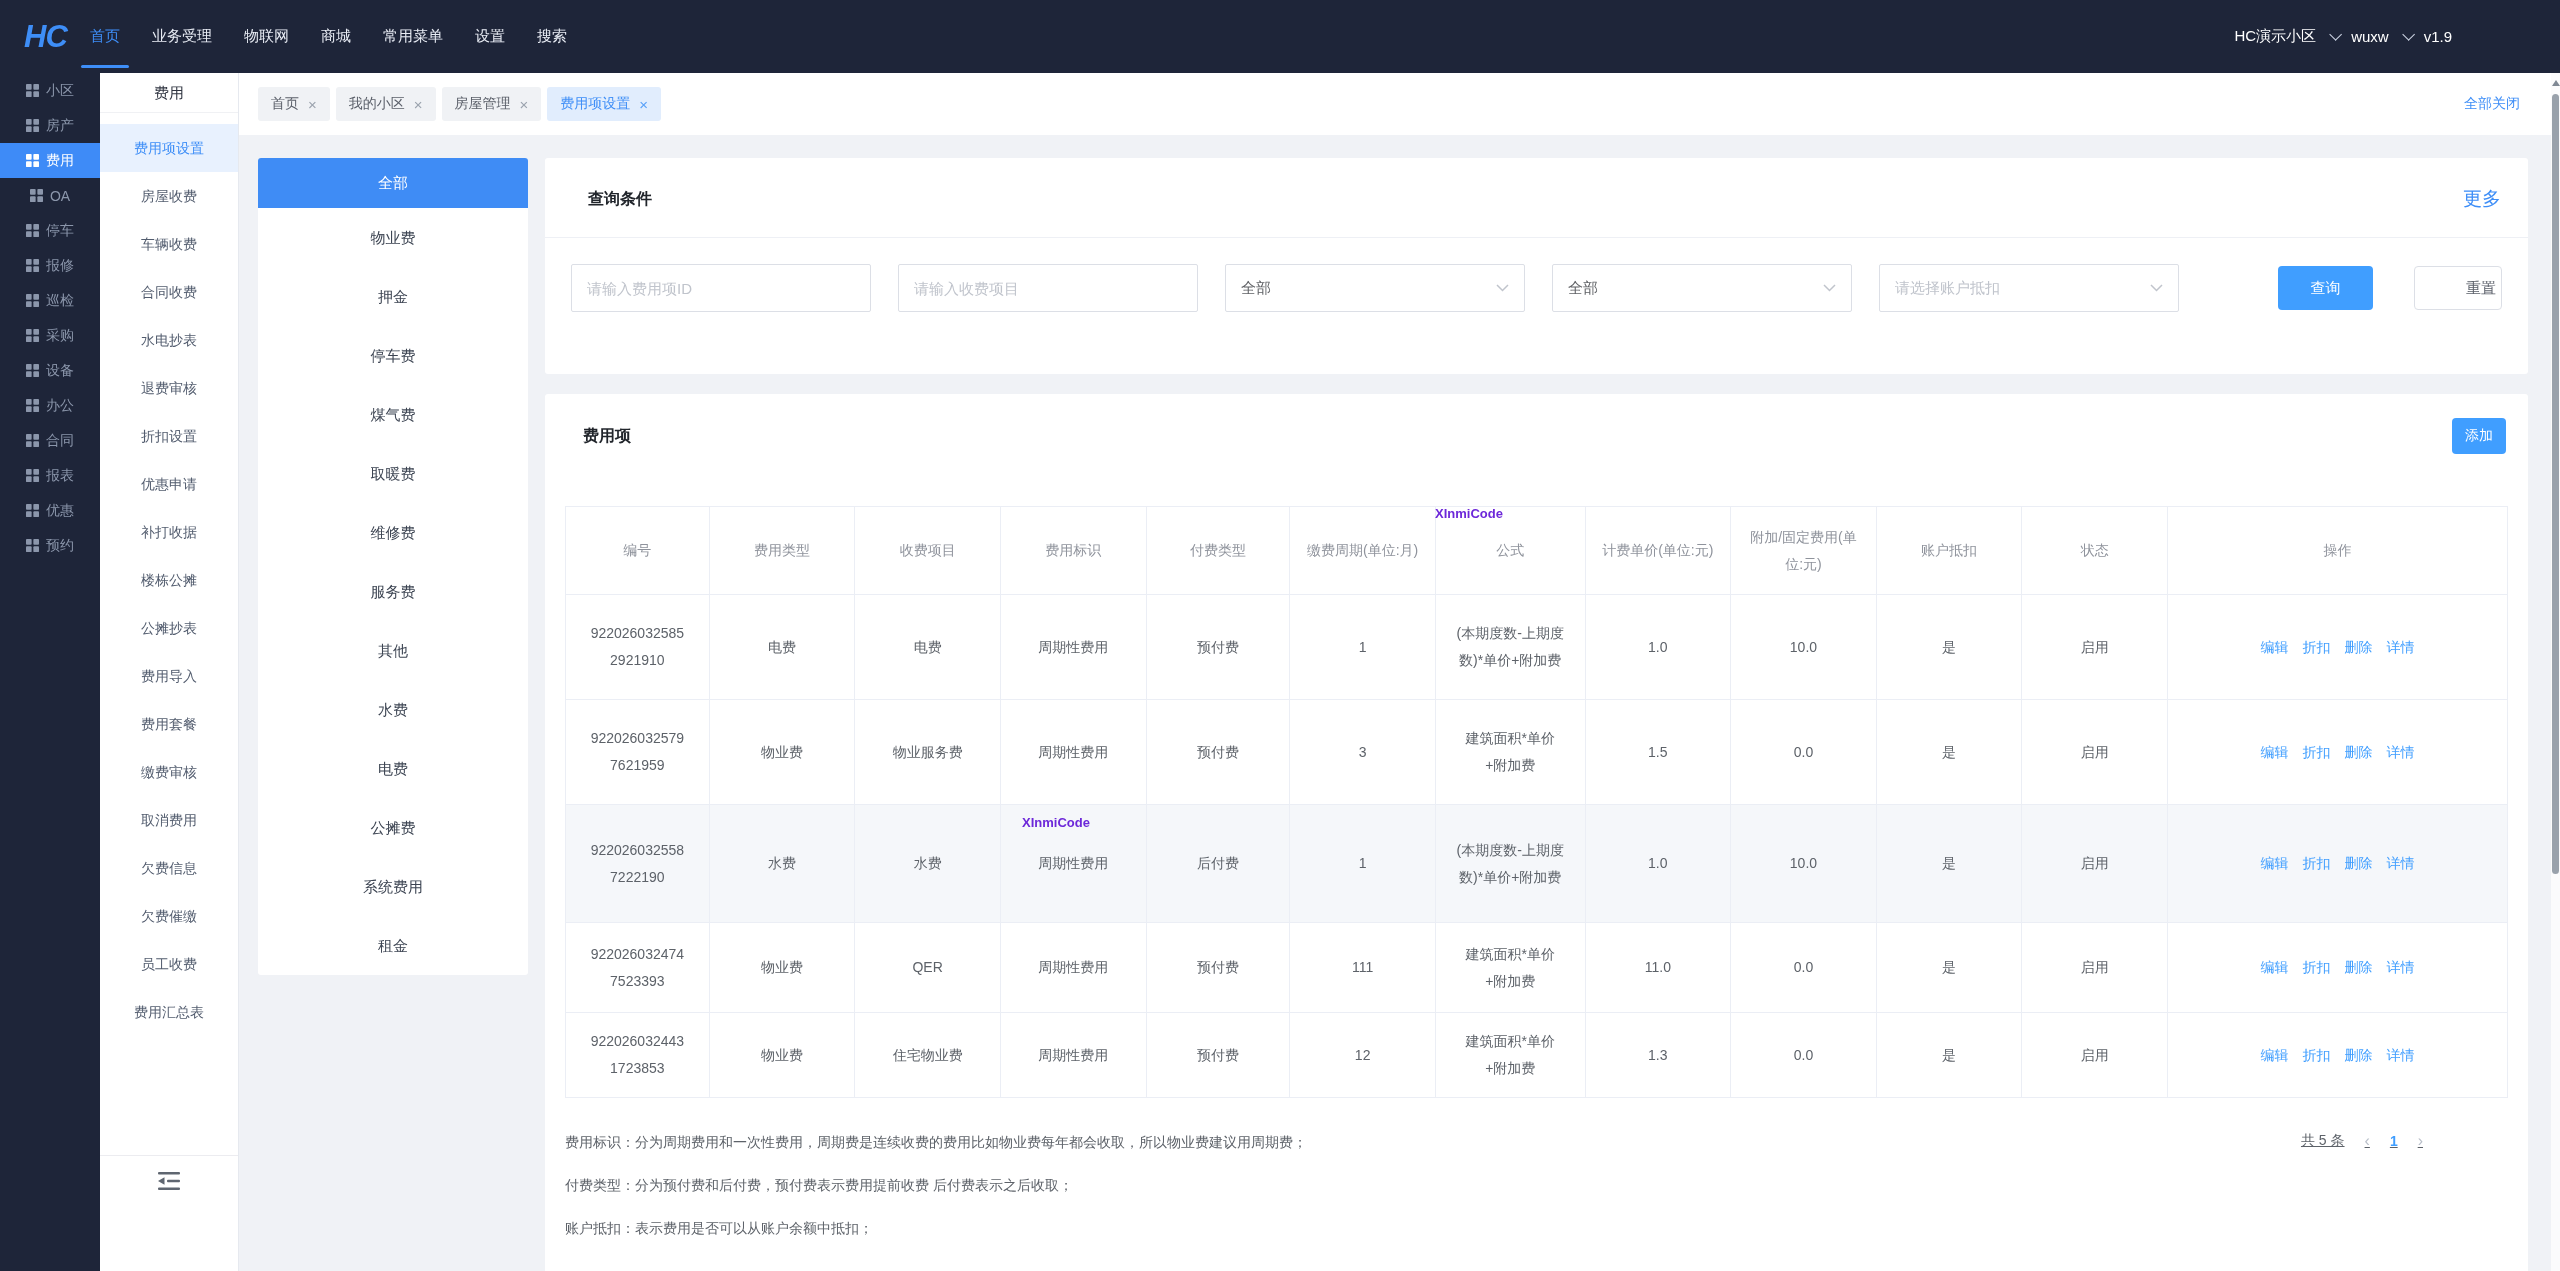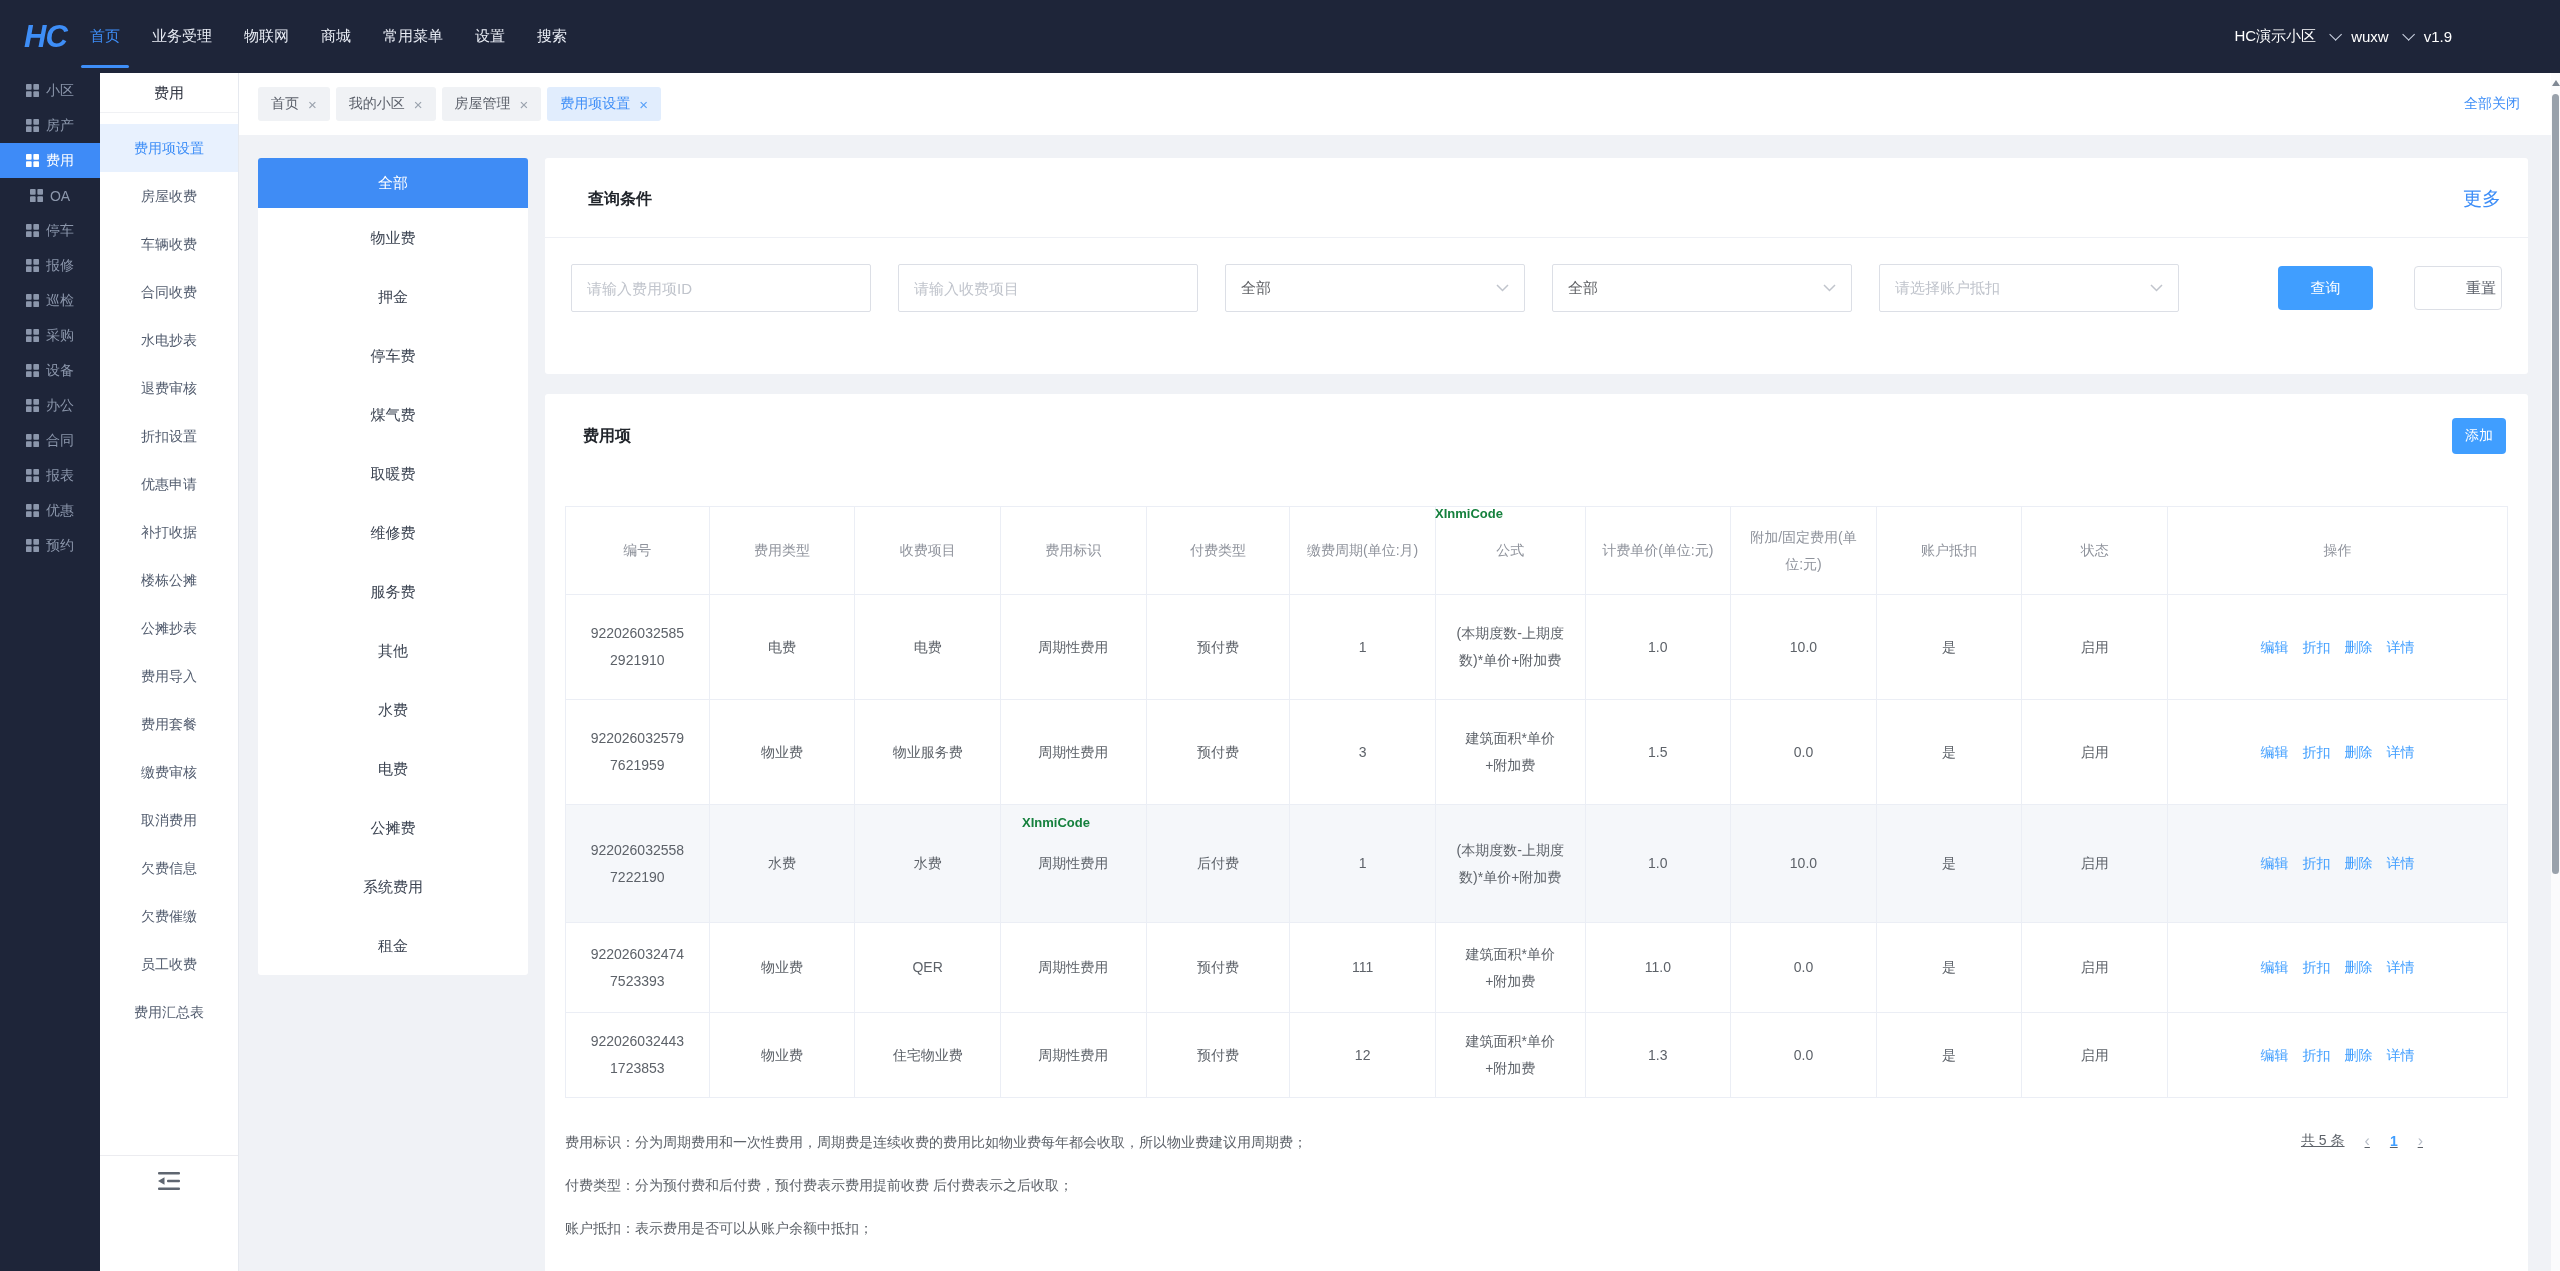--- a/index.html
+++ b/index.html
@@ -91,21 +91,21 @@
   tr.r4 { height:90px; } tr.r5 { height:85px; }
   .actions a { color:#409eff; text-decoration:none; margin:16px 7px; cursor:pointer; }
 
   .fc-bottom { display:flex; justify-content:space-between; align-items:flex-start; margin-top:34px; }
   .notes p { font-size:14px; color:#5d6269; line-height:20px; margin-bottom:23px; }
   .pagination { display:flex; align-items:center; gap:20px; font-size:14px; color:#5d6269;
     margin-right:85px; margin-top:0;text-decoration:underline; }
   .pg-arrow { color:#b9bfc9; font-size:16px; cursor:pointer; line-height:1; }
   .pg-num { color:#409eff; font-weight:bold; cursor:pointer; }
 
-  .watermark { position:absolute; font-size:13px; font-weight:600; color:#15803d; z-index:5; }
+  .watermark { position:absolute; font-size:13px; font-weight:600; color:#6d28d9; z-index:5; }
   .wm1 { left:1196px; top:433px; }
   .wm2 { left:783px; top:742px; }
 
   
   .scrollbar { position:absolute; right:0; top:73px; width:9px; height:1198px; background:#fbfbfc; }
   .sb-arrow { width:0; height:0; border-left:4px solid transparent; border-right:4px solid transparent;
     border-bottom:6px solid #7f8894; margin:7px auto 0; }
   .sb-thumb { position:absolute; top:21px; left:1px; width:7px; height:780px; background:#99a1ab; border-radius:4px; }
 </style>
 </head>

